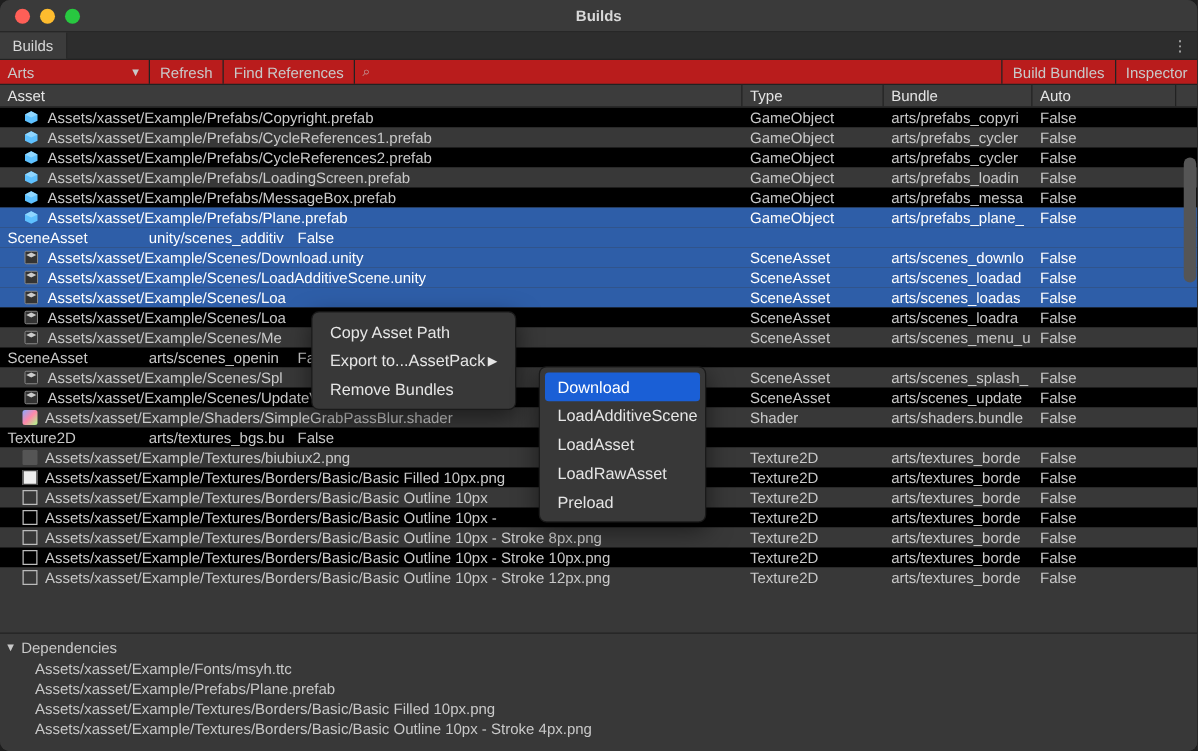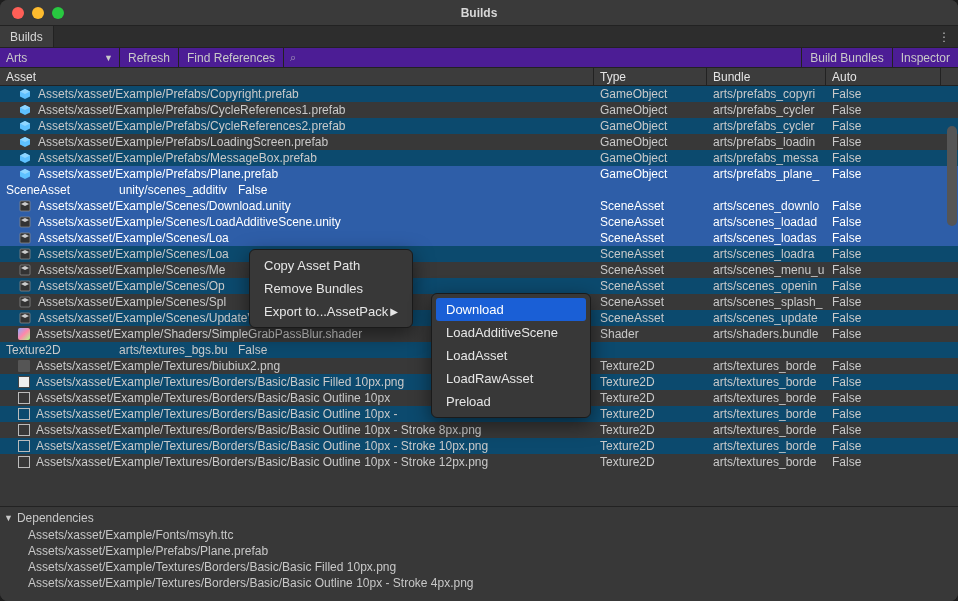--- a/index.html
+++ b/index.html
@@ -8,38 +8,38 @@
   .titlebar { height: 26px; background: #3a3a3a; display: flex; align-items: center; position: relative; border-bottom: 1px solid #222; }
   .traffic { display: flex; gap: 8px; padding-left: 12px; }
   .tl { width: 12px; height: 12px; border-radius: 50%; }
   .tl.red { background: #ff5f57; }
   .tl.yellow { background: #febc2e; }
   .tl.green { background: #28c840; }
   .titlebar .title { position: absolute; left: 0; right: 0; text-align: center; font-weight: 600; color: #d8d8d8; }
   .tab-strip { height: 22px; background: #2d2d2d; display: flex; align-items: stretch; border-bottom: 1px solid #222; position: relative; }
   .tab-strip .tab { display: flex; align-items: center; padding: 0 10px; background: #3c3c3c; color: #d8d8d8; border-right: 1px solid #222; }
   .tab-strip .dots { margin-left: auto; padding: 0 8px; display: flex; align-items: center; color: #bbb; cursor: pointer; }
-  .toolbar { height: 20px; background: #4c1d95; display: flex; align-items: stretch; border-bottom: 1px solid #222; }
+  .toolbar { height: 20px; background: #b91c1c; display: flex; align-items: stretch; border-bottom: 1px solid #222; }
   .toolbar .dropdown { width: 120px; display: flex; align-items: center; padding: 0 6px; border-right: 1px solid #222; cursor: pointer; }
   .toolbar .dropdown .arrow { margin-left: auto; font-size: 9px; }
   .toolbar .btn { padding: 0 8px; display: flex; align-items: center; border-right: 1px solid #222; cursor: pointer; }
   .toolbar .search { flex: 1; display: flex; align-items: center; padding: 0 6px; gap: 4px; }
   .toolbar .search .mag { font-size: 11px; opacity: .7; }
   .toolbar .search input { flex: 1; background: transparent; border: none; outline: none; color: #ccc; font-size: 12px; }
   .toolbar .rbtn { padding: 0 8px; display: flex; align-items: center; border-left: 1px solid #222; cursor: pointer; }
   .columns { height: 18px; background: #3c3c3c; display: flex; align-items: stretch; border-bottom: 1px solid #222; }
   .columns .col { display: flex; align-items: center; padding: 0 6px; border-right: 1px solid #222; color: #e5e5e5; }
   .col-asset { width: 594px; }
   .col-type { width: 113px; }
   .col-bundle { width: 119px; }
   .col-auto { width: 115px; }
   .listwrap { flex: 1; position: relative; overflow: hidden; display:flex; flex-direction:column; }
   .list { flex: 1; overflow: hidden; }
   .row { display: flex; height: 16px; align-items: center; font-size: 12px; }
-  .row.alt { background: #0c4a6e; }
+  .row.alt { background: #000000; }
   .row.norm { background: #383838; }
   .row.sel { background: #2e5ea8; color: #fff; }
   .row .c-asset { width: 594px; padding-left: 18px; display: flex; align-items: center; gap: 6px; overflow: hidden; white-space: nowrap; }
   .row .c-type { width: 113px; padding-left: 6px; overflow: hidden; white-space: nowrap; }
   .row .c-bundle { width: 119px; padding-left: 6px; overflow: hidden; white-space: nowrap; }
   .row .c-auto { width: 115px; padding-left: 6px; }
   .icon { width: 14px; height: 14px; display: inline-flex; align-items: center; justify-content: center; font-size: 10px; flex-shrink: 0; }
   .icon.prefab { color: #5ec1ff; }
   .icon.scene svg { width: 12px; height: 12px; }
   .icon.shader { width:12px; height:12px; background: linear-gradient(135deg,#8af,#f8a,#af8); border-radius:2px; }
@@ -47,21 +47,21 @@
   .icon.texw { width:12px; height:12px; background: #eee; border:1px solid #444; }
   .icon.texo { width:12px; height:12px; border:1px solid #bbb; background:transparent; }
   .icon.generic { width:12px; height:12px; background:#555; border-radius:1px; }
   .deps { background: #383838; border-top: 1px solid #222; padding: 2px 0 10px 0; }
   .deps .hdr { display:flex; align-items:center; gap:4px; padding: 2px 4px; color:#c8c8c8; }
   .deps .arrow { font-size: 9px; }
   .deps .dep { padding-left: 28px; height: 16px; line-height:16px; color:#c8c8c8; }
   .scrollbar { position: absolute; right: 1px; top: 40px; width: 10px; height: 100px; background: #555; border-radius: 5px; }
   .ctxmenu { position: absolute; background: #383838; border: 1px solid #1a1a1a; border-radius: 6px; box-shadow: 0 6px 20px rgba(0,0,0,.5); font-size: 13px; padding: 4px 0; }
   .ctxmenu.main { left: 249px; top: 249px; width: 164px; }
-  .ctxmenu.sub { left: 431px; top: 293px; width: 160px; }
+  .ctxmenu.sub { left: 431px; top: 293px; width: 134px; }
   .ctxmenu .mi { padding: 4px 14px; display:flex; align-items:center; justify-content:space-between; color:#e6e6e6; cursor:pointer; }
   .ctxmenu .mi.sel { background:#1a5fd6; color:#fff; border-radius:3px; margin:0 4px; padding:4px 10px; }
   .ctxmenu .mi .sub-arrow { font-size:10px; }
 </style>
 </head>
 <body>
 
 <div class="window">
 
   <div class="titlebar">
@@ -278,30 +278,20 @@
                 <path d="M2 4 L6 2 L10 4 L6 6 Z" fill="#ccc"></path>
               </svg>
             </span>
             <span>Assets/xasset/Example/Scenes/Me</span>
           </div>
           <div class="c-type">SceneAsset</div>
           <div class="c-bundle">arts/scenes_menu_u</div>
           <div class="c-auto">False</div>
         </div>
         <div class="row alt">
-          <div class="c-asset">
-            <span class="icon scene">
-              <svg viewBox="0 0 12 12">
-                <rect x="1" y="1" width="10" height="10" rx="1" fill="#333"></rect>
-                <rect x="1" y="1" width="10" height="10" rx="1" fill="none" stroke="#888" stroke-width="0.8"></rect>
-                <path d="M2 4 L6 2 L10 4 L6 6 Z" fill="#ccc"></path>
-              </svg>
-            </span>
-            <span>Assets/xasset/Example/Scenes/Op</span>
-          </div>
           <div class="c-type">SceneAsset</div>
           <div class="c-bundle">arts/scenes_openin</div>
           <div class="c-auto">False</div>
         </div>
         <div class="row norm">
           <div class="c-asset">
             <span class="icon scene">
               <svg viewBox="0 0 12 12">
                 <rect x="1" y="1" width="10" height="10" rx="1" fill="#333"></rect>
                 <rect x="1" y="1" width="10" height="10" rx="1" fill="none" stroke="#888" stroke-width="0.8"></rect>
@@ -420,25 +410,25 @@
         </div>
     </div>
     <div class="scrollbar"></div>
   </div>
 
   <div class="ctxmenu main" id="ctx-main">
       <div class="mi">
         <span>Copy Asset Path</span>
       </div>
       <div class="mi">
-        <span>Remove Bundles</span>
-      </div>
-      <div class="mi">
         <span>Export to...AssetPack</span>
         <span class="sub-arrow">▶</span>
+      </div>
+      <div class="mi">
+        <span>Remove Bundles</span>
       </div>
     </div>
   <div class="ctxmenu sub" id="ctx-sub">
       <div class="mi sel">
         <span>Download</span>
       </div>
       <div class="mi">
         <span>LoadAdditiveScene</span>
       </div>
       <div class="mi">

